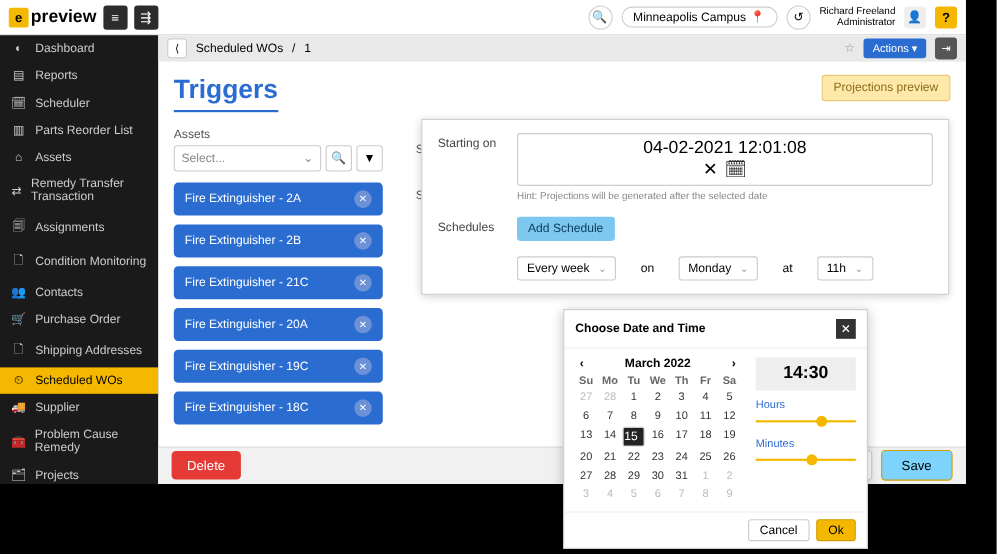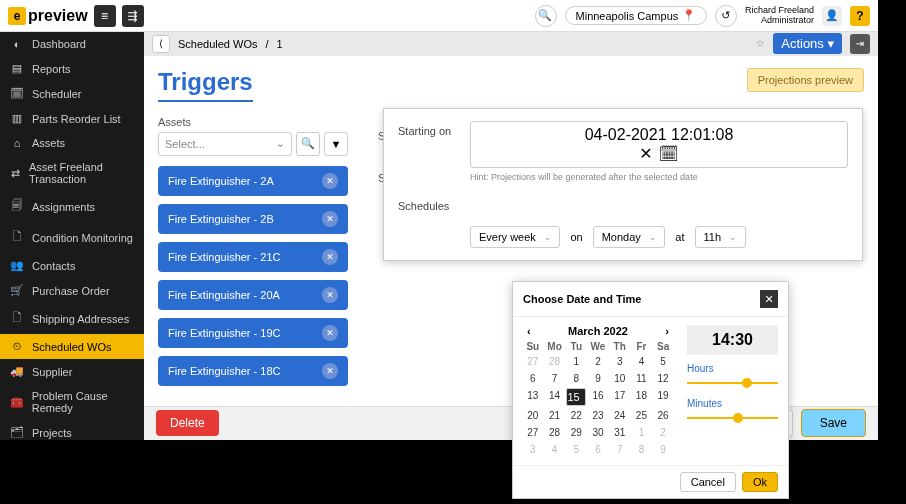--- a/index.html
+++ b/index.html
@@ -17,21 +17,21 @@
 .help-icon { width: 20px; height: 20px; background: #f5b800; border-radius: 3px; display: inline-flex; align-items: center; justify-content: center; font-size: 12px; font-weight: bold; }
 .body-wrap { display: flex; height: calc(100% - 32px); }
 .sidebar { width: 144px; background: #1a1a1a; color: #ccc; font-size: 11px; overflow: hidden; }
 .sidebar-item { display: flex; align-items: center; gap: 8px; padding: 6px 10px; cursor: pointer; }
 .sidebar-item.active { background: #f5b800; color: #000; }
 .sidebar .icon { width: 14px; text-align: center; font-size: 11px; }
 .main { flex: 1; background: #fff; display: flex; flex-direction: column; position: relative; }
 .breadcrumb-bar { height: 28px; background: #e9e9e9; display: flex; align-items: center; padding: 0 8px; font-size: 11px; gap: 8px; }
 .breadcrumb-bar .bc-icon { width: 18px; height: 18px; background: #fff; border: 1px solid #ccc; border-radius: 3px; display: inline-flex; align-items: center; justify-content: center; font-size: 10px; }
 .breadcrumb-bar .star { margin-left: auto; color: #999; }
-.actions-btn { background: #2b6cd1; color: #fff; font-size: 13px; padding: 3px 8px; border-radius: 3px; }
+.actions-btn { background: #2b6cd1; color: #fff; font-size: 10px; padding: 3px 8px; border-radius: 3px; }
 .export-btn { width: 20px; height: 20px; background: #555; color: #fff; border-radius: 3px; display: inline-flex; align-items: center; justify-content: center; font-size: 10px; }
 .content { padding: 12px 14px; position: relative; flex: 1; }
 .projections-btn { position: absolute; right: 14px; top: 12px; background: #ffe9a8; border: 1px solid #e6c97a; padding: 5px 10px; font-size: 11px; border-radius: 3px; color: #8a6d1f; }
 .triggers-title { color: #2b6cd1; font-size: 24px; font-weight: bold; border-bottom: 2px solid #2b6cd1; display: inline-block; padding-bottom: 4px; margin-bottom: 14px; }
 .columns { display: flex; gap: 30px; }
 .assets-col { width: 190px; }
 .assets-label { font-size: 11px; color: #555; margin-bottom: 4px; }
 .select-row { display: flex; gap: 4px; margin-bottom: 10px; }
 .select-box { flex: 1; border: 1px solid #ccc; border-radius: 3px; padding: 4px 6px; font-size: 11px; color: #888; display: flex; justify-content: space-between; align-items: center; }
 .sq-btn { width: 24px; height: 24px; border: 1px solid #ccc; border-radius: 3px; display: inline-flex; align-items: center; justify-content: center; font-size: 11px; }
@@ -45,21 +45,21 @@
 .save-btn { background: #7dd3fc; border: 1px solid #d19d00; padding: 6px 18px; border-radius: 4px; font-size: 12px; }
 
 
 .panel-starting { position: absolute; left: 383px; top: 108px; width: 480px; background: #fff; border: 1px solid #ccc; box-shadow: 0 2px 8px rgba(0,0,0,.2); padding: 12px 14px; font-size: 11px; }
 .panel-row { display: flex; align-items: flex-start; gap: 14px; margin-bottom: 14px; }
 .panel-lbl { width: 58px; padding-top: 4px; color: #444; }
 .date-input-wrap { flex: 1; }
 .date-input { width: 100%; border: 1px solid #ccc; border-radius: 3px; padding: 4px 6px; font-size: 16px; display: flex; justify-content: space-between; align-items: center; flex-direction: column; }
 .hint { font-size: 9px; color: #888; margin-top: 4px; }
 .add-sched { background: #7ec8f0; color: #083a5a; border: none; padding: 5px 10px; border-radius: 3px; font-size: 11px; }
-.sched-row { display: flex; align-items: center; gap: 10px; margin-top: 10px; padding-left: 72px; }
+.sched-row { display: flex; align-items: center; gap: 22px; margin-top: 10px; padding-left: 72px; }
 .sel { border: 1px solid #ccc; border-radius: 3px; padding: 4px 8px; display: flex; align-items: center; gap: 8px; font-size: 11px; }
 .sel .chev { color: #999; font-size: 9px; }
 
 
 .dtpicker { position: absolute; left: 512px; top: 281px; width: 277px; background: #fff; border: 1px solid #ccc; box-shadow: 0 2px 10px rgba(0,0,0,.25); font-size: 11px; }
 .dt-head { display: flex; justify-content: space-between; align-items: center; padding: 8px 10px; border-bottom: 1px solid #eee; }
 .dt-head .close { width: 18px; height: 18px; background: #333; color: #fff; display: inline-flex; align-items: center; justify-content: center; font-size: 11px; }
 .dt-title { font-weight: bold; }
 .dt-body { display: flex; padding: 8px 10px; gap: 14px; }
 .cal { width: 150px; }
@@ -123,21 +123,21 @@
         <div class="sidebar-item">
           <span class="icon">▥</span>
           <span>Parts Reorder List</span>
         </div>
         <div class="sidebar-item">
           <span class="icon">⌂</span>
           <span>Assets</span>
         </div>
         <div class="sidebar-item">
           <span class="icon">⇄</span>
-          <span>Asset Freeland Transaction</span>
+          <span>Remedy Transfer Transaction</span>
         </div>
         <div class="sidebar-item">
           <span class="icon">🗐</span>
           <span>Assignments</span>
         </div>
         <div class="sidebar-item">
           <span class="icon">🗋</span>
           <span>Condition Monitoring</span>
         </div>
         <div class="sidebar-item">
@@ -244,20 +244,21 @@
         <span style="display:flex;gap:6px;align-items:center;">
           <span>✕</span>
           <span>🗓</span>
         </span>
       </div>
       <div class="hint">Hint: Projections will be generated after the selected date</div>
     </div>
   </div>
   <div class="panel-row">
     <div class="panel-lbl">Schedules</div>
+    <button class="add-sched">Add Schedule</button>
   </div>
   <div class="sched-row">
     <div class="sel">
         <span>Every week</span>
         <span class="chev">⌄</span>
       </div>
     <span>on</span>
     <div class="sel">
         <span>Monday</span>
         <span class="chev">⌄</span>

